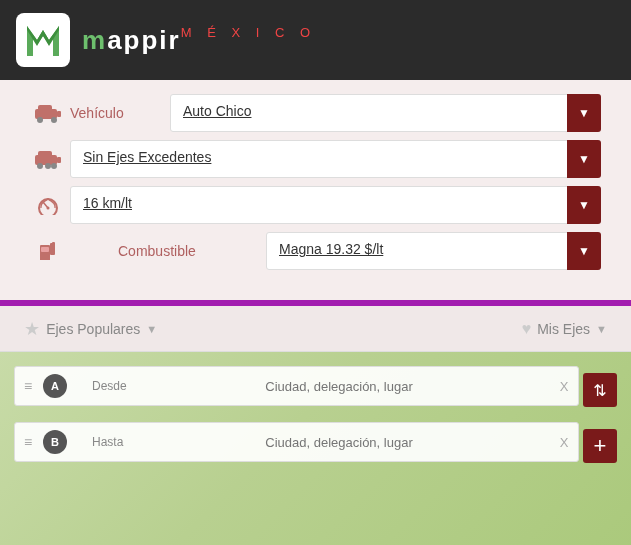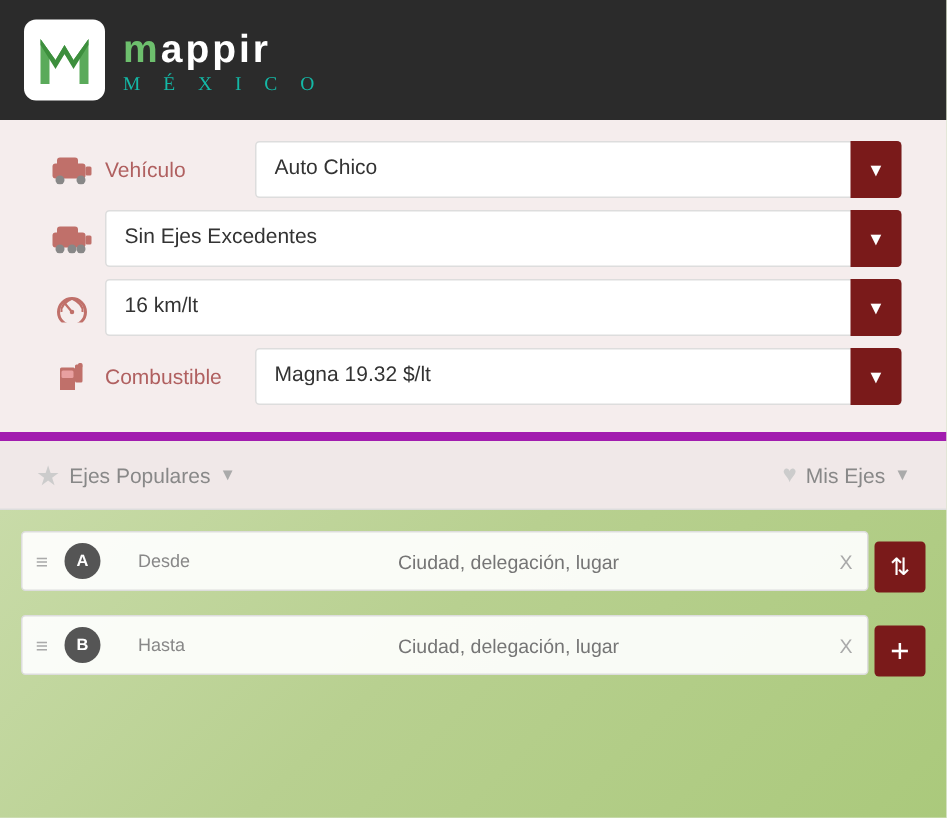--- a/index.html
+++ b/index.html
@@ -25,49 +25,48 @@
       background: #fff;
       border-radius: 8px;
       display: flex;
       align-items: center;
       justify-content: center;
       margin-right: 12px;
       overflow: hidden;
     }
     .logo-text {
       display: flex;
-      flex-direction: column;
+      flex-direction: row;
     }
     .logo-mappir {
       font-size: 26px;
       font-weight: 700;
       color: #fff;
       letter-spacing: 2px;
     }
     .logo-mappir span.m { color: #6dbf6d; }
     .logo-mexico {
       font-size: 13px;
       letter-spacing: 6px;
-      color: #14b8a6;
+      color: #ef4444;
       font-weight: 400;
-      font-family: Liberation Serif, serif;
     }
 
     
     .config-panel {
       background: #f5eded;
       padding: 14px 30px 18px 30px;
       border-bottom: 6px solid #a21caf;
     }
     .config-row {
       display: flex;
       align-items: center;
       margin-bottom: 8px;
     }
-    .config-row:last-child { margin-bottom: 0; }
+    .config-row:last-child { margin-bottom: 12px; gap: 48px; }
     .row-icon {
       width: 36px;
       display: flex;
       align-items: center;
       justify-content: center;
       color: #c0706a;
       font-size: 20px;
       margin-right: 4px;
     }
     .row-label {
@@ -83,20 +82,21 @@
     .select-box {
       width: 100%;
       background: #fff;
       border: 1px solid #ddd;
       border-radius: 3px;
       padding: 8px 36px 12px 12px;
       font-size: 14px;
       color: #333;
       appearance: none;
       cursor: pointer;
+      text-decoration: underline;
     }
     .select-arrow {
       position: absolute;
       right: 0;
       top: 0;
       bottom: 0;
       width: 34px;
       background: #7a1a1a;
       border-radius: 0 3px 3px 0;
       display: flex;

